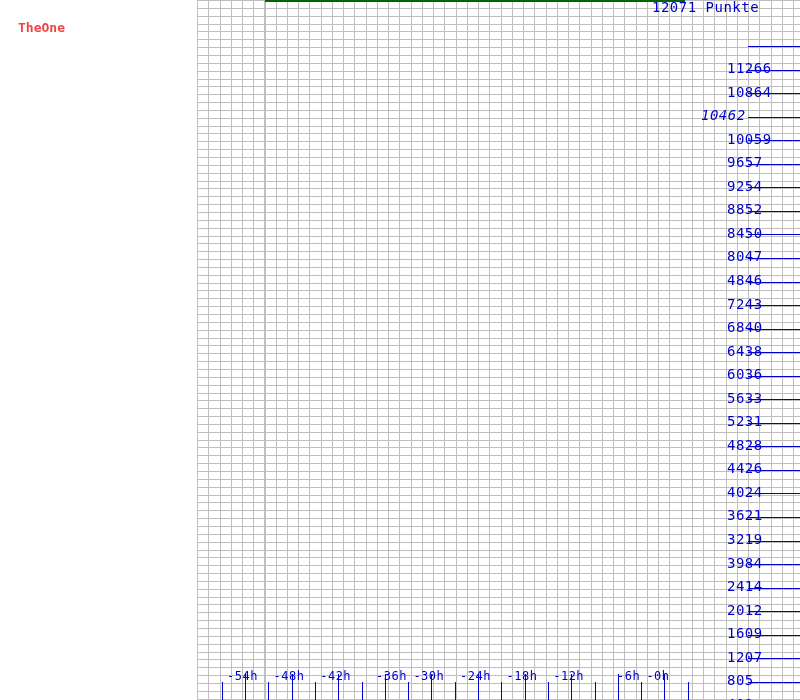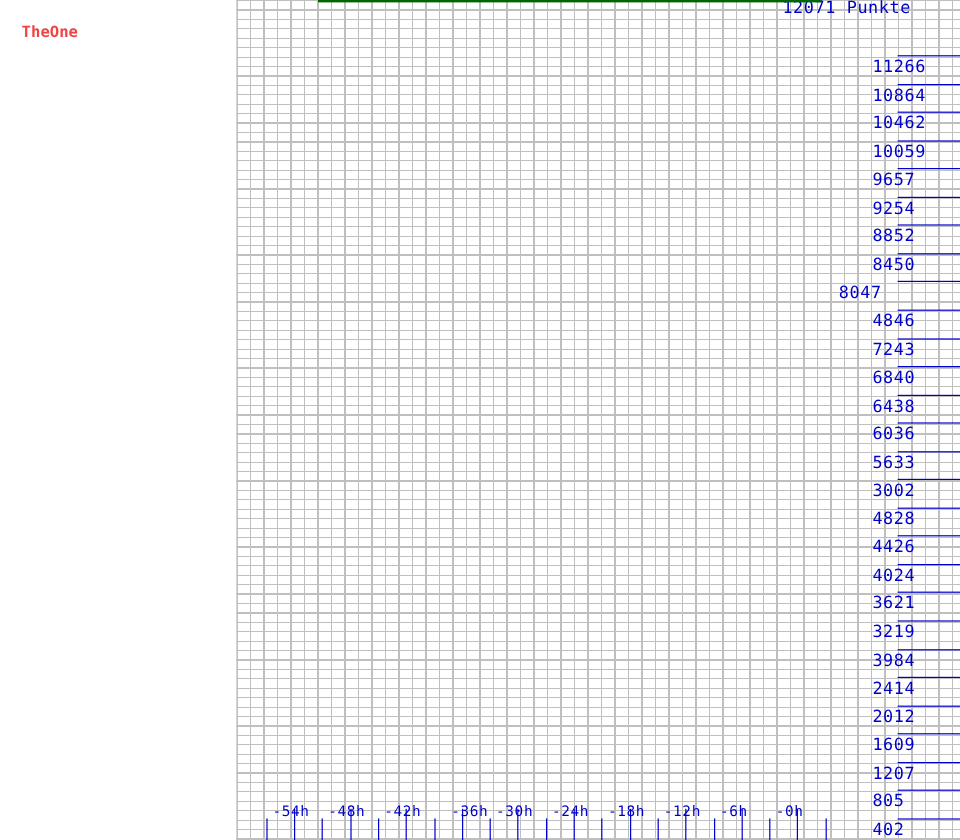--- a/index.html
+++ b/index.html
@@ -55,20 +55,21 @@
   }
   
   .ylabel{
     position:absolute;
     color:#0000cc;
     font-size:14px;
     line-height:14px;
     white-space:nowrap;
     text-align:left;
     letter-spacing:0.5px;
+    margin-top:12px;
   }
 
   
   .xtick{
     position:absolute;
     bottom:0px;
     width:1px;
     background:#0000cc;
   }
   .xtick.major{height:26px;}
@@ -99,47 +100,47 @@
   <div class="plot">
 
     <div class="title">12071 Punkte</div>
 
     <div id="yaxis">
         <div class="hline" style="top: 46px;"></div>
         <div class="ylabel" style="top: 49px; left: 530px;">11266</div>
         <div class="hline" style="top: 69.55px;"></div>
         <div class="ylabel" style="top: 72.55px; left: 530px;">10864</div>
         <div class="hline" style="top: 93.1px;"></div>
-        <div class="ylabel" style="top: 96.1px; left: 530px;">10462</div>
+        <div class="ylabel" style="top: 96.1px; left: 504px; font-style: italic;">10462</div>
         <div class="hline" style="top: 116.65px;"></div>
         <div class="ylabel" style="top: 119.65px; left: 530px;">10059</div>
         <div class="hline" style="top: 140.2px;"></div>
         <div class="ylabel" style="top: 143.2px; left: 530px;">9657</div>
         <div class="hline" style="top: 163.75px;"></div>
         <div class="ylabel" style="top: 166.75px; left: 530px;">9254</div>
         <div class="hline" style="top: 187.3px;"></div>
         <div class="ylabel" style="top: 190.3px; left: 530px;">8852</div>
         <div class="hline" style="top: 210.85px;"></div>
         <div class="ylabel" style="top: 213.85px; left: 530px;">8450</div>
         <div class="hline" style="top: 234.4px;"></div>
-        <div class="ylabel" style="top: 237.4px; left: 502px;">8047</div>
+        <div class="ylabel" style="top: 237.4px; left: 530px;">8047</div>
         <div class="hline" style="top: 257.95px;"></div>
         <div class="ylabel" style="top: 260.95px; left: 530px;">4846</div>
         <div class="hline" style="top: 281.5px;"></div>
         <div class="ylabel" style="top: 284.5px; left: 530px;">7243</div>
         <div class="hline" style="top: 305.05px;"></div>
         <div class="ylabel" style="top: 308.05px; left: 530px;">6840</div>
         <div class="hline" style="top: 328.6px;"></div>
         <div class="ylabel" style="top: 331.6px; left: 530px;">6438</div>
         <div class="hline" style="top: 352.15px;"></div>
         <div class="ylabel" style="top: 355.15px; left: 530px;">6036</div>
         <div class="hline" style="top: 375.7px;"></div>
         <div class="ylabel" style="top: 378.7px; left: 530px;">5633</div>
         <div class="hline" style="top: 399.25px;"></div>
-        <div class="ylabel" style="top: 402.25px; left: 530px;">3002</div>
+        <div class="ylabel" style="top: 402.25px; left: 530px;">5231</div>
         <div class="hline" style="top: 422.8px;"></div>
         <div class="ylabel" style="top: 425.8px; left: 530px;">4828</div>
         <div class="hline" style="top: 446.35px;"></div>
         <div class="ylabel" style="top: 449.35px; left: 530px;">4426</div>
         <div class="hline" style="top: 469.9px;"></div>
         <div class="ylabel" style="top: 472.9px; left: 530px;">4024</div>
         <div class="hline" style="top: 493.45px;"></div>
         <div class="ylabel" style="top: 496.45px; left: 530px;">3621</div>
         <div class="hline" style="top: 517px;"></div>
         <div class="ylabel" style="top: 520px; left: 530px;">3219</div>
@@ -178,21 +179,21 @@
         <div class="xtick major" style="left: 281px;"></div>
         <div class="xlabel" style="left: 263px; top: 670px;">-24h</div>
         <div class="xtick minor" style="left: 257.7px;"></div>
         <div class="xtick major" style="left: 327.6px;"></div>
         <div class="xlabel" style="left: 309.6px; top: 670px;">-18h</div>
         <div class="xtick minor" style="left: 304.3px;"></div>
         <div class="xtick major" style="left: 374.2px;"></div>
         <div class="xlabel" style="left: 356.2px; top: 670px;">-12h</div>
         <div class="xtick minor" style="left: 350.9px;"></div>
         <div class="xtick major" style="left: 420.8px;"></div>
-        <div class="xlabel" style="left: 403px; top: 670px;">-6h</div>
+        <div class="xlabel" style="left: 420px; top: 670px;">-6h</div>
         <div class="xtick minor" style="left: 397.5px;"></div>
         <div class="xtick major" style="left: 467.4px;"></div>
         <div class="xlabel" style="left: 449.4px; top: 670px;">-0h</div>
         <div class="xtick minor" style="left: 444.1px;"></div>
         <div class="xtick minor" style="left: 490.7px;"></div>
       </div>
 
     <div id="series-layer">
         <div class="series-line" style="left: 68px; width: 420px; top: -1.15858px; background: rgb(0, 102, 0);"></div>
       </div>

